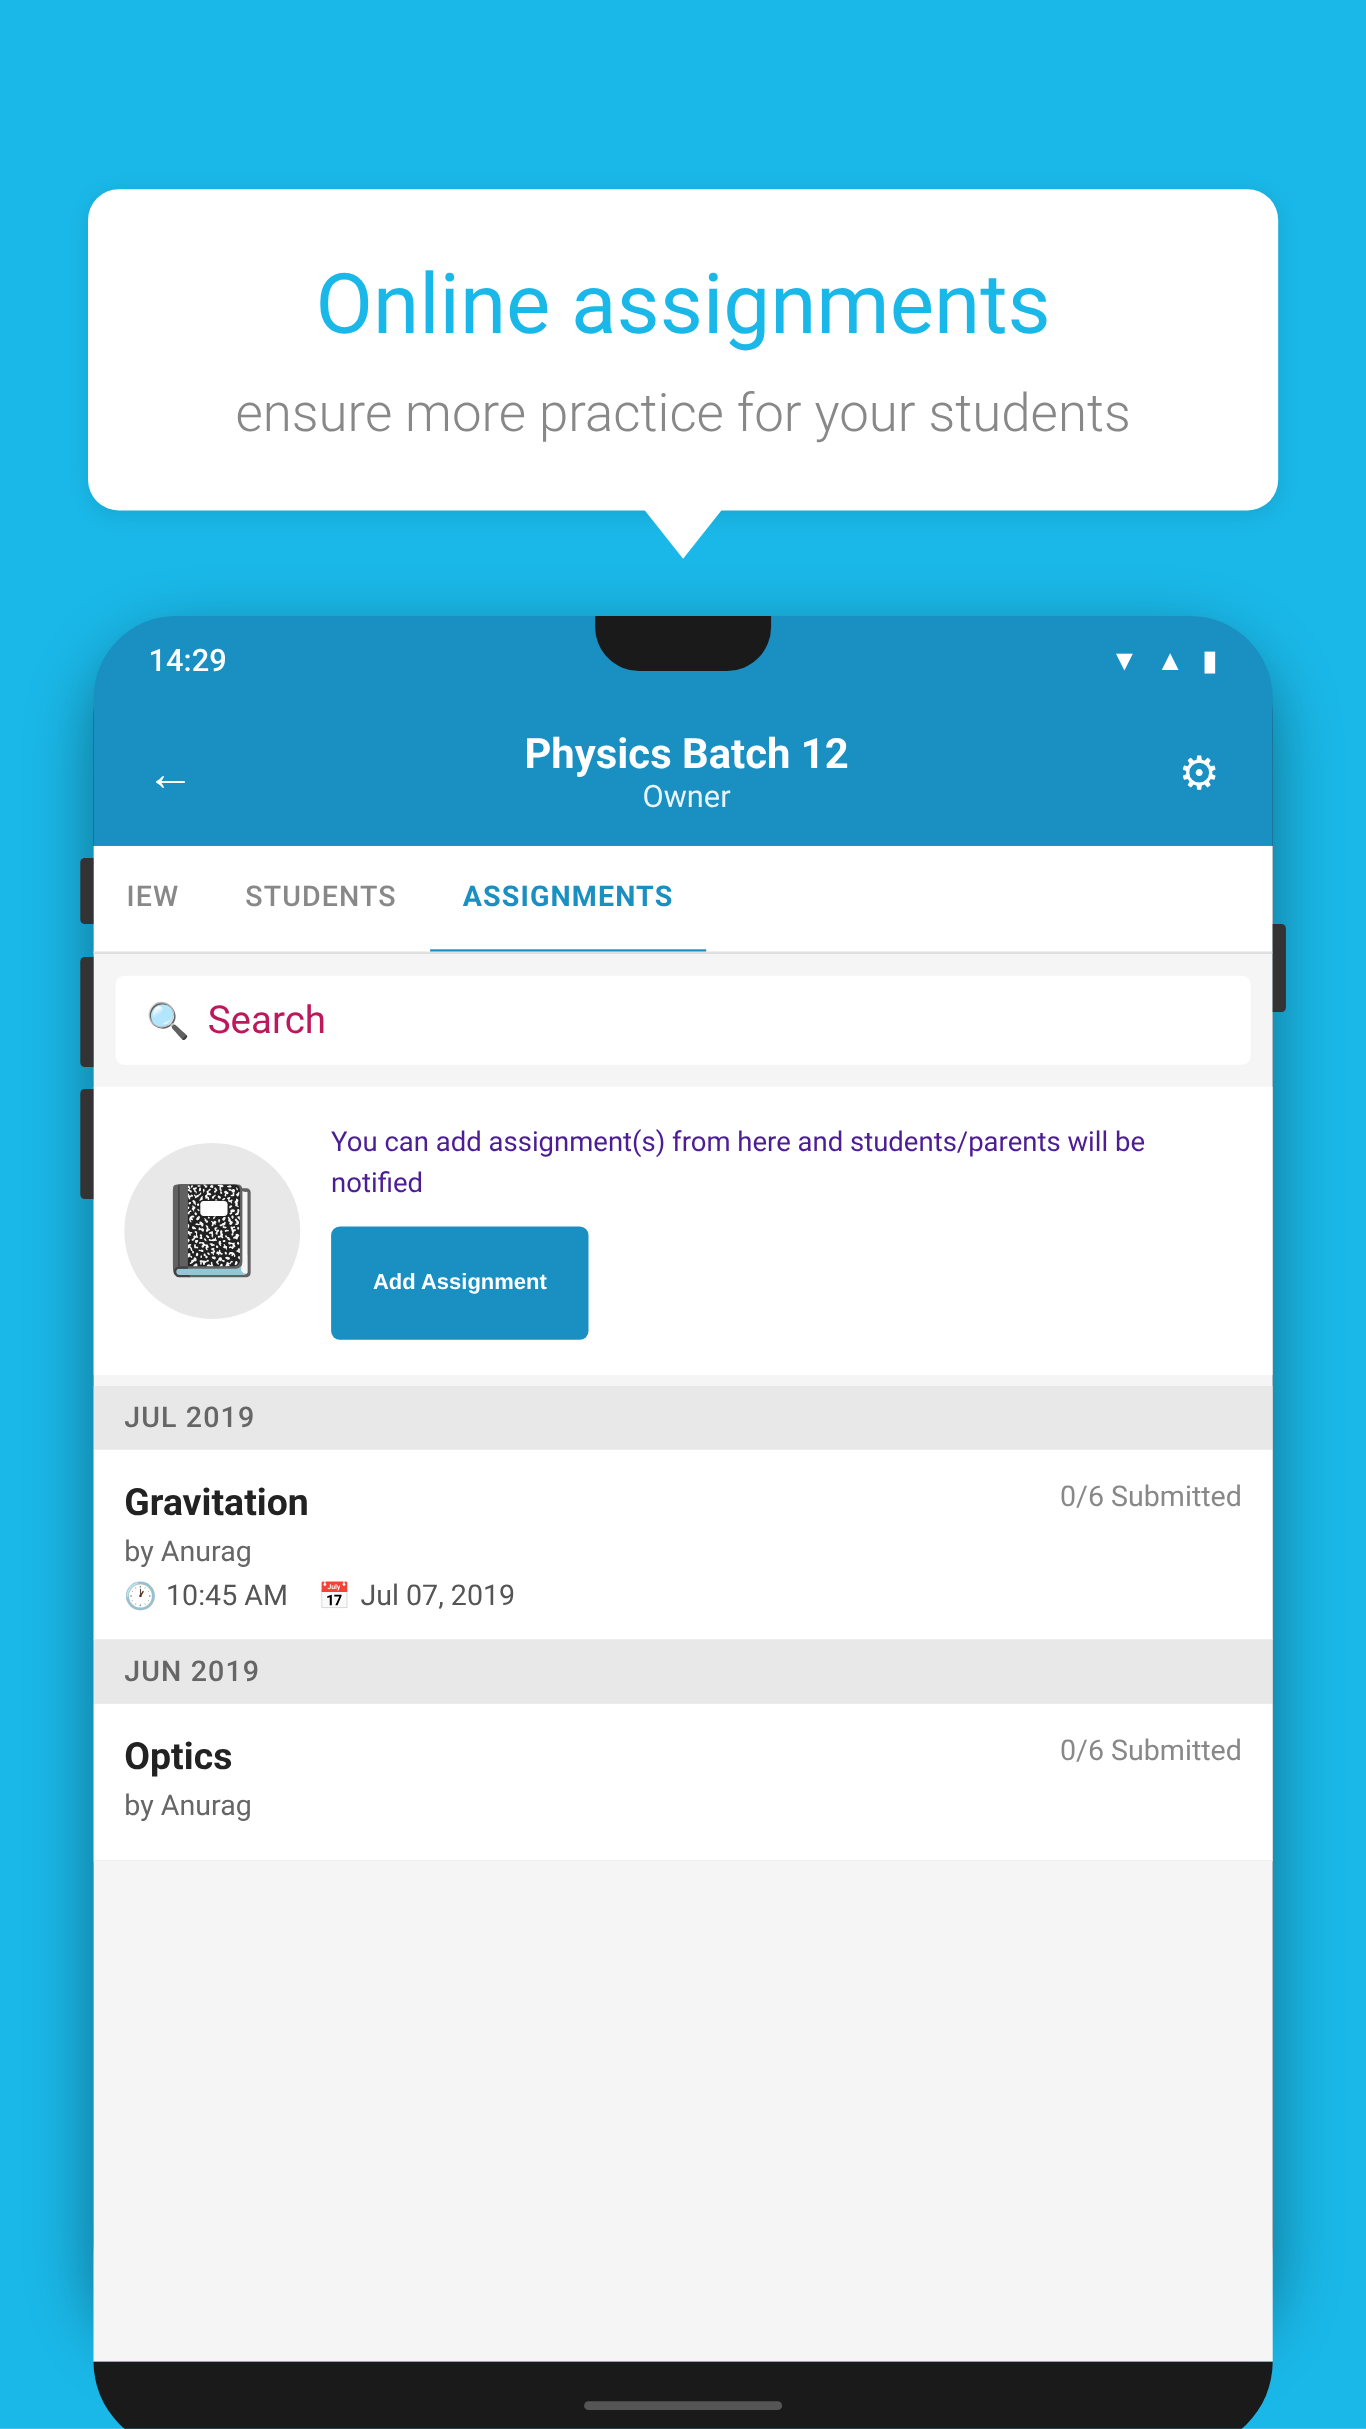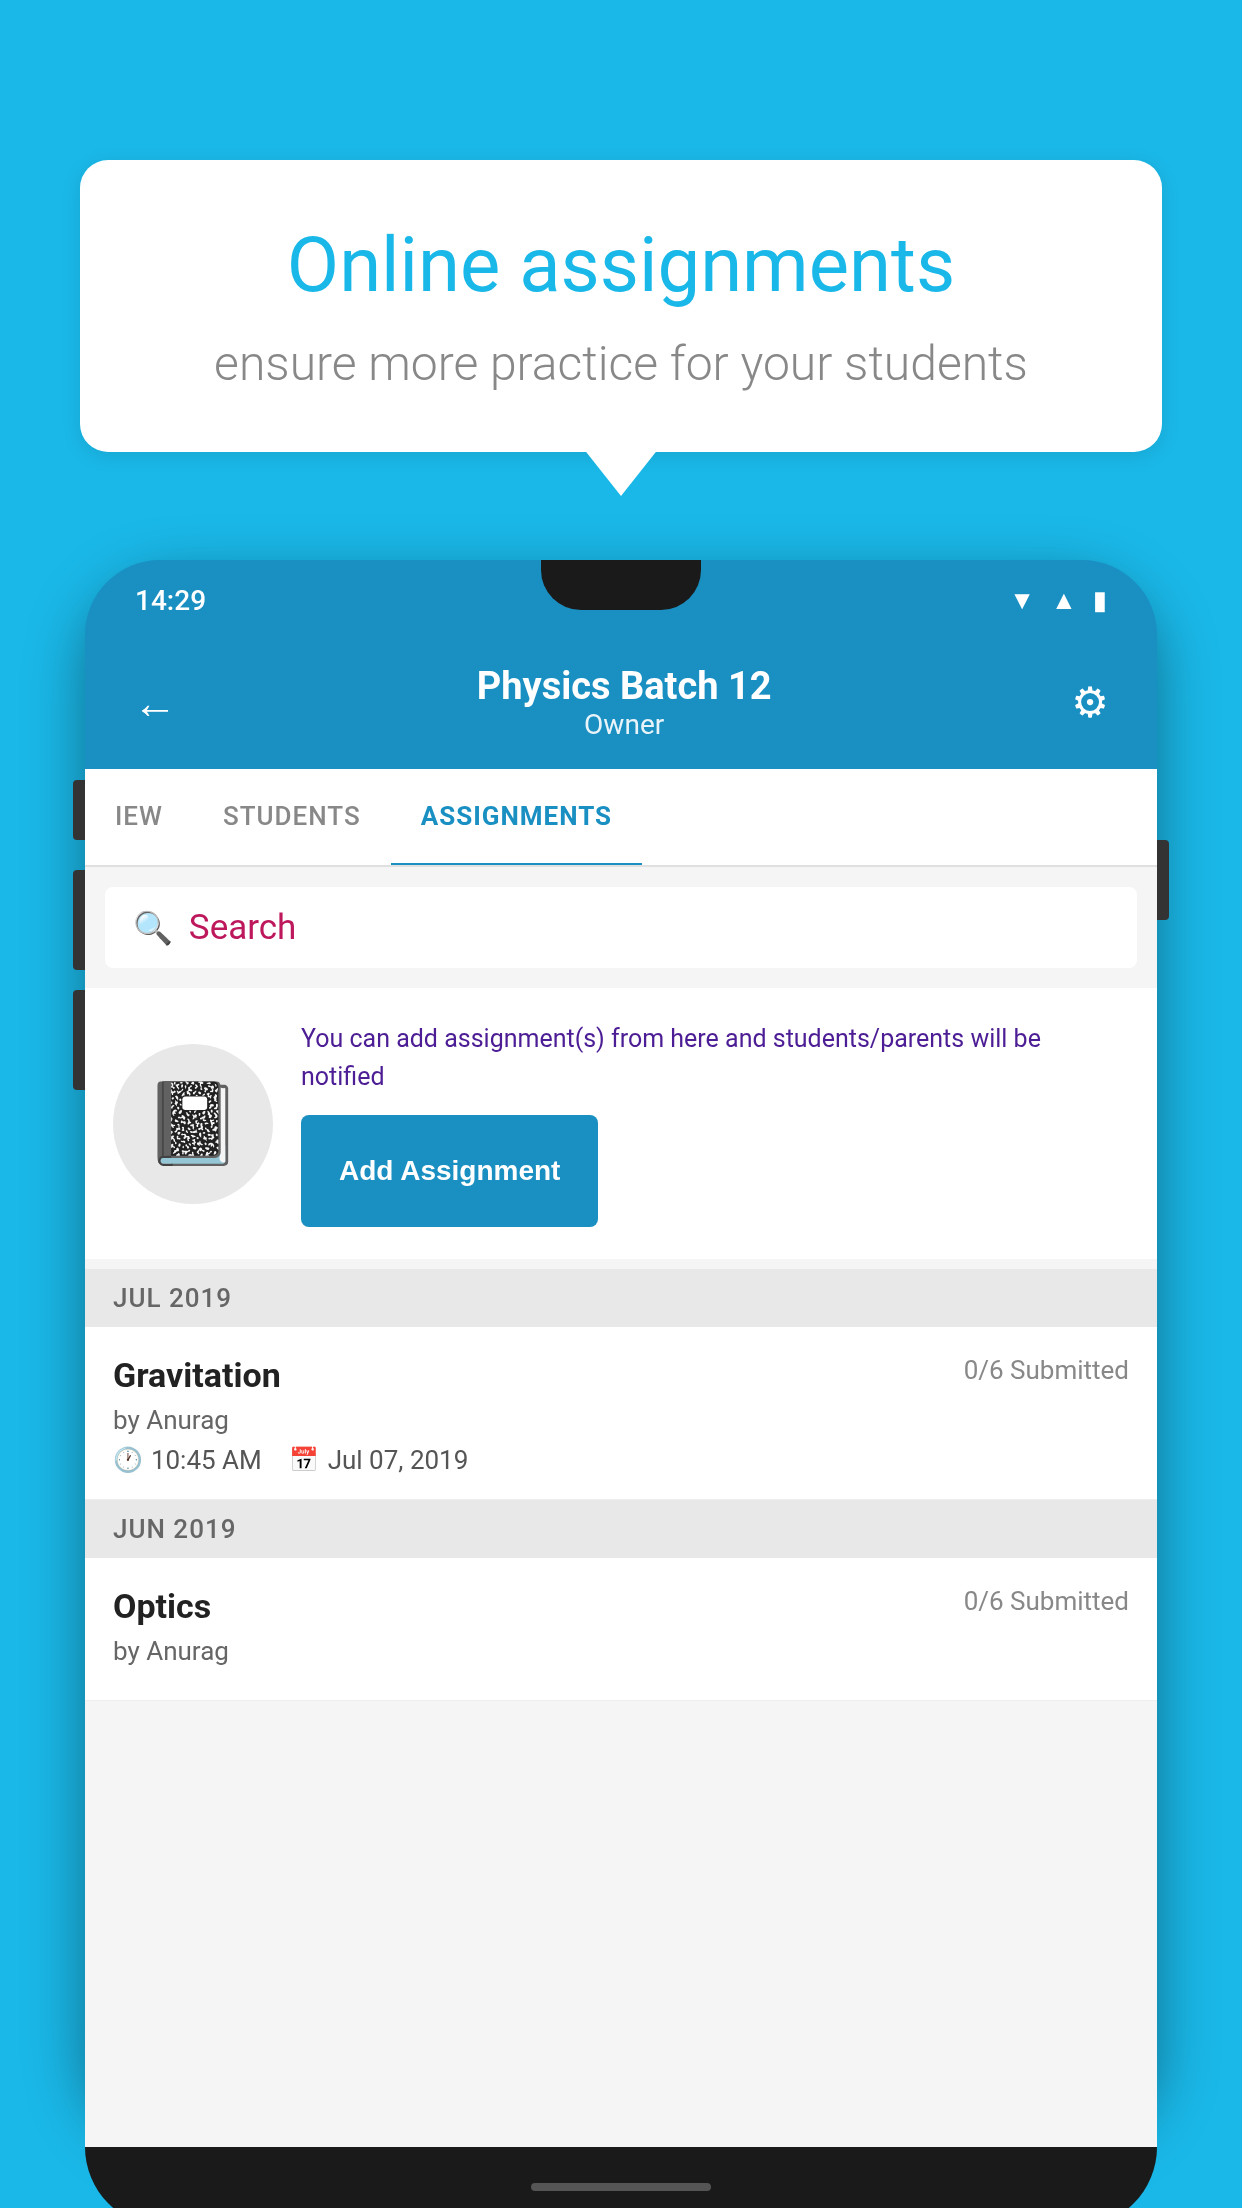--- a/index.html
+++ b/index.html
@@ -9,21 +9,21 @@
       height: 2208px;
       background-color: #1ab8e8;
       font-family: 'Roboto', Arial, sans-serif;
       overflow: hidden;
       position: relative;
     }
 
     
     .speech-bubble-container {
       position: absolute;
-      top: 160px;
+      top: 172px;
       left: 80px;
       right: 80px;
       display: flex;
       flex-direction: column;
       align-items: center;
     }
 
     .speech-bubble {
       background: white;
       border-radius: 28px;
@@ -248,21 +248,21 @@
       line-height: 1.5;
       margin-bottom: 20px;
     }
 
     .add-assignment-btn {
       background: #1a8fc2;
       color: white;
       border: none;
       border-radius: 8px;
       padding: 40px 38px;
-      font-size: 28px;
+      font-size: 20px;
       font-weight: 600;
       cursor: pointer;
     }
 
     
     .section-header {
       background: #e8e8e8;
       padding: 14px 28px;
       font-size: 26px;
       color: #666;

